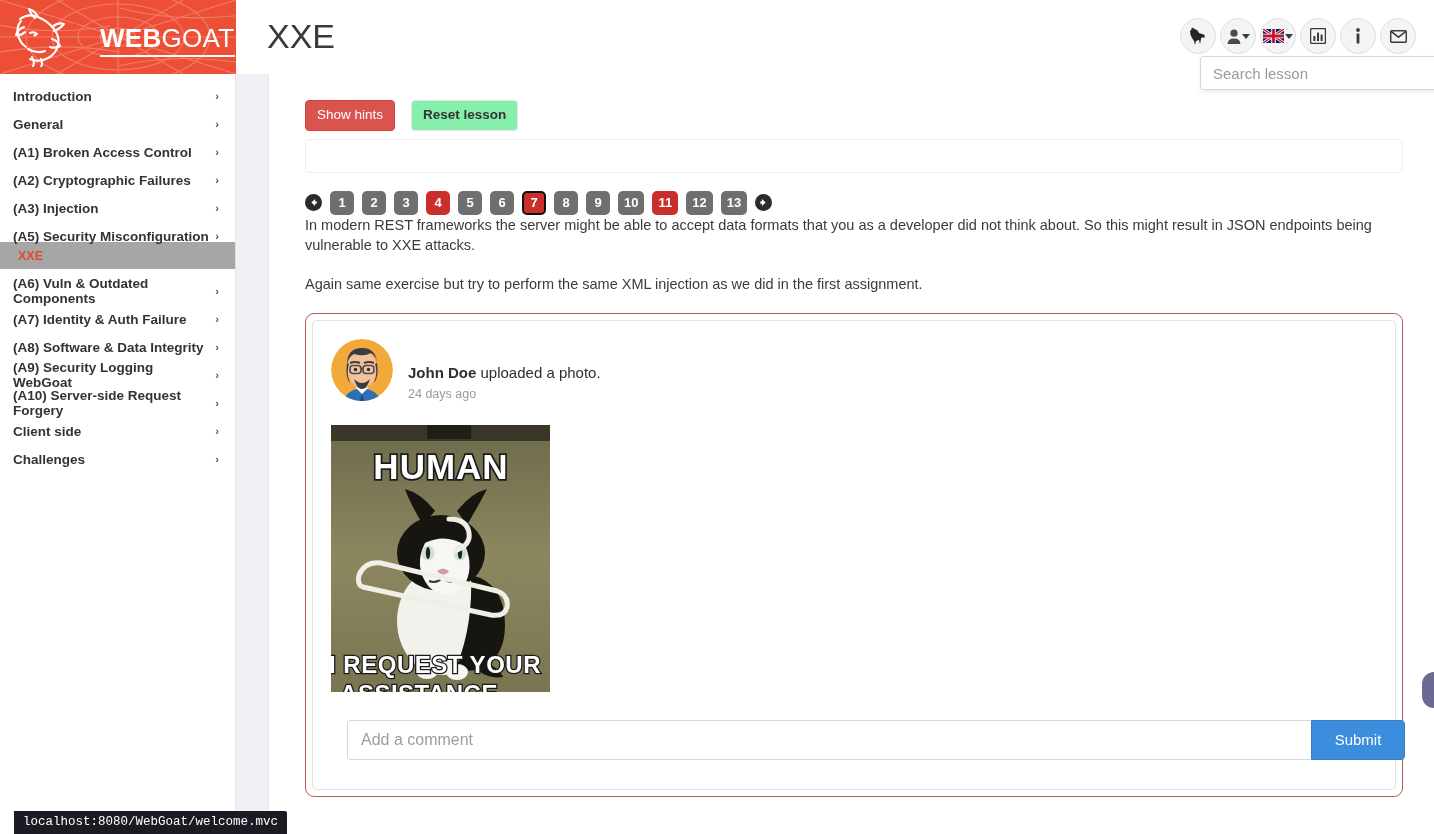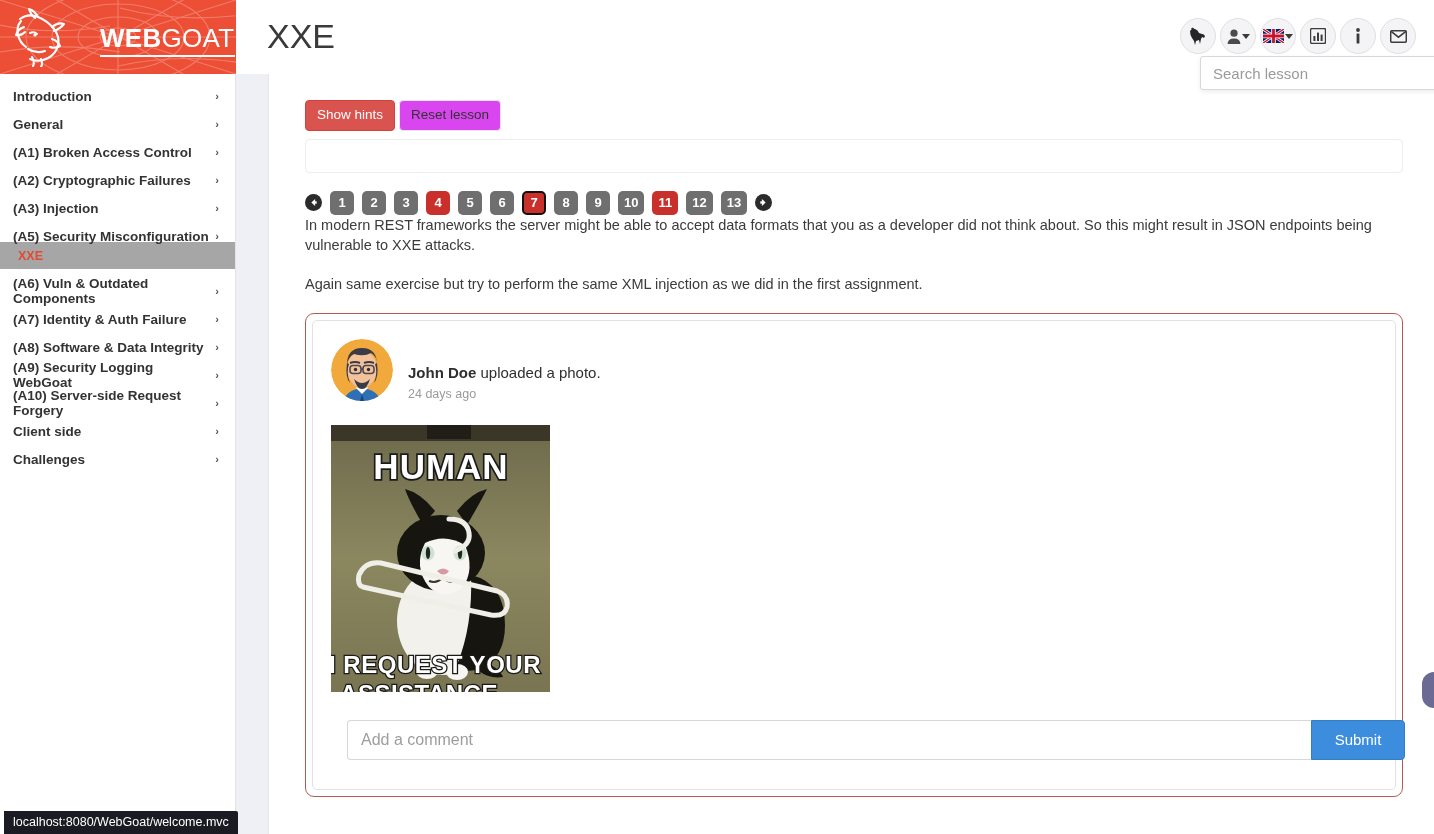--- a/index.html
+++ b/index.html
@@ -130,22 +130,22 @@
     border-right: 1px solid #e6e6e9;
     padding: 26px 36px 0 36px;
   }
   .btn {
     font-family: "Liberation Sans", sans-serif;
     font-size: 13.5px; border-radius: 4px; cursor: pointer;
     padding: 6px 11px; border: 1px solid transparent;
     line-height: 1.25;
   }
   .btn-hint { background: #d9534f; color: #fff; border-color: #d43f3a; }
-  .btn-reset { background: #d946ef; color: #333; border-color: #e6e6e6; }
-  #lesson-controls { display: flex; gap: 4px; }
+  .btn-reset { background: #86efac; color: #333; border-color: #e6e6e6; font-weight: bold; }
+  #lesson-controls { display: flex; gap: 16px; }
   #hint-box {
     margin-top: 8px;
     height: 34px;
     border: 1px solid #eeeef1;
     border-radius: 4px;
   }
 
   
   #pagination {
     display: flex; align-items: center; gap: 8px;
@@ -223,27 +223,27 @@
     width: 94px; height: 40px;
     background: #3c8dde; color: #fff;
     border: 1px solid #357ec4;
     border-radius: 0 4px 4px 0;
     font-size: 15px; cursor: pointer;
     font-family: "Liberation Sans", sans-serif;
   }
 
   
   #status-bar {
-    position: absolute; left: 4px; bottom: 0;
+    position: absolute; left: 14px; bottom: 0;
     background: #1b1b23; color: #fff;
     font-size: 12.5px;
     padding: 4px 9px 5px 9px;
     border-top-right-radius: 2px;
     z-index: 30;
-    font-family: Liberation Sans, sans-serif;
+    font-family: Liberation Mono, monospace;
   }
   #edge-blob {
     position: absolute; right: 0; top: 672px;
     width: 12px; height: 36px;
     background: #6b6a94;
     border-radius: 18px 0 0 18px;
     z-index: 20;
   }
 </style>
 </head>

